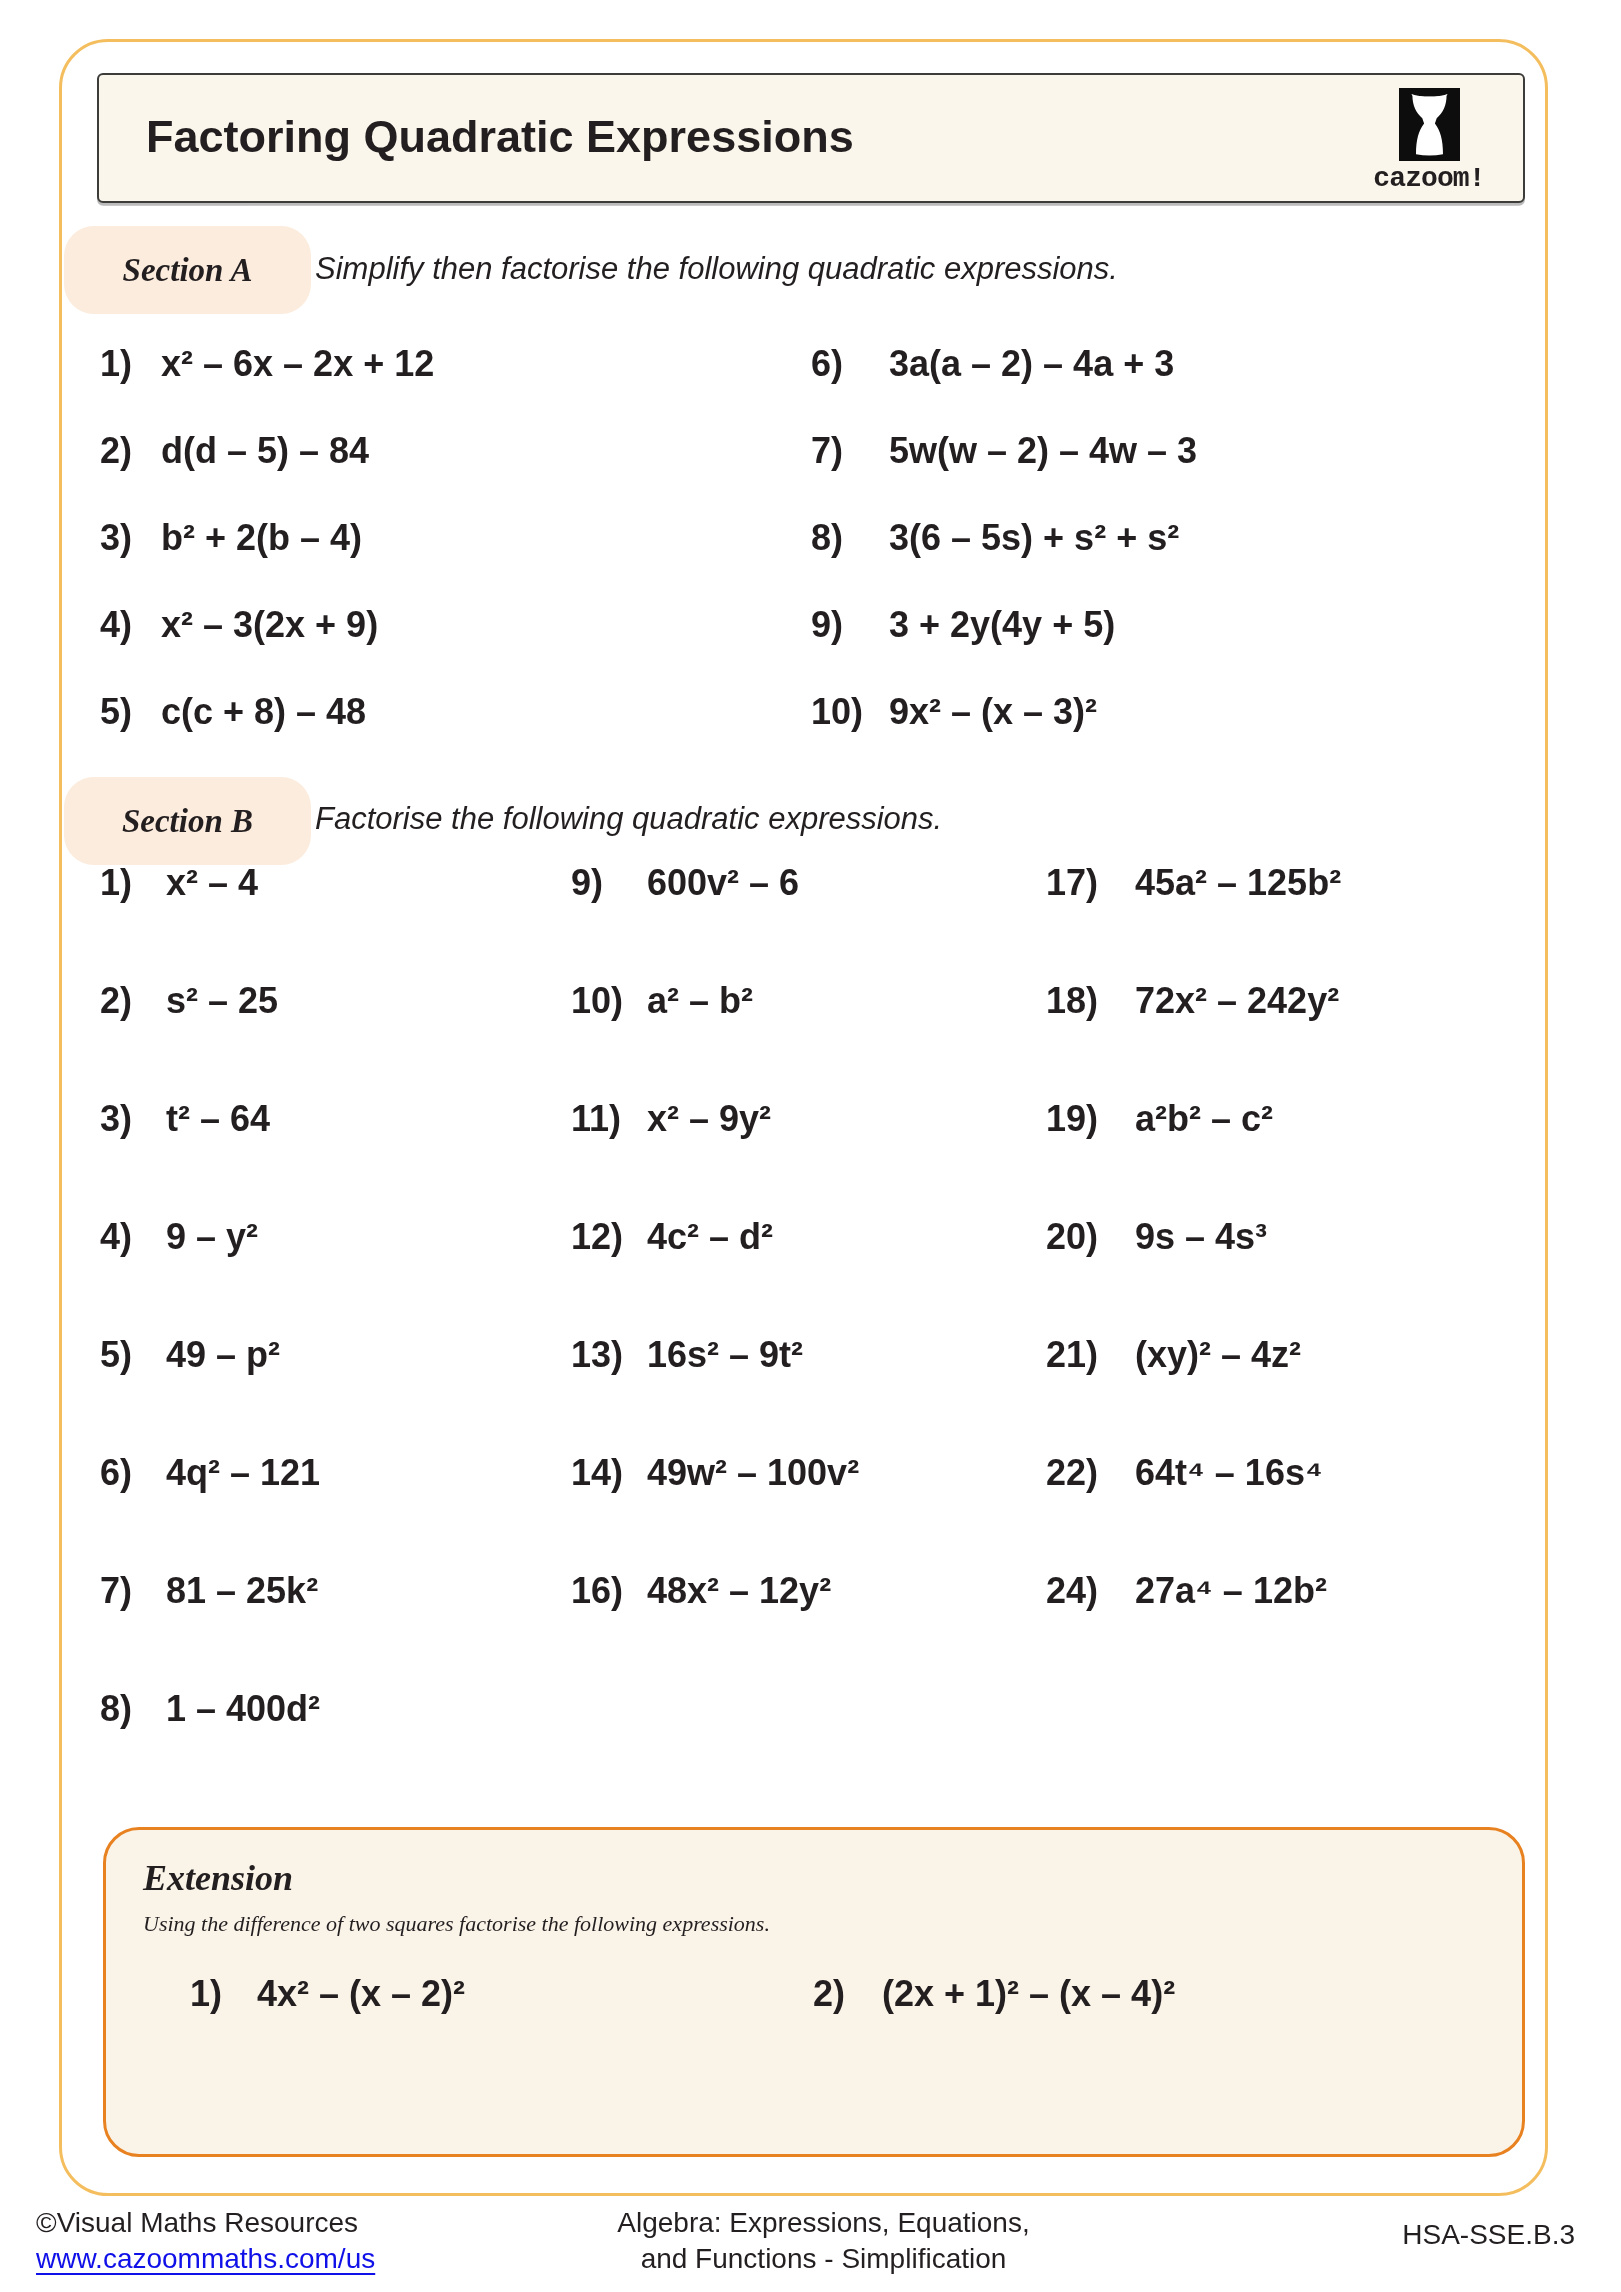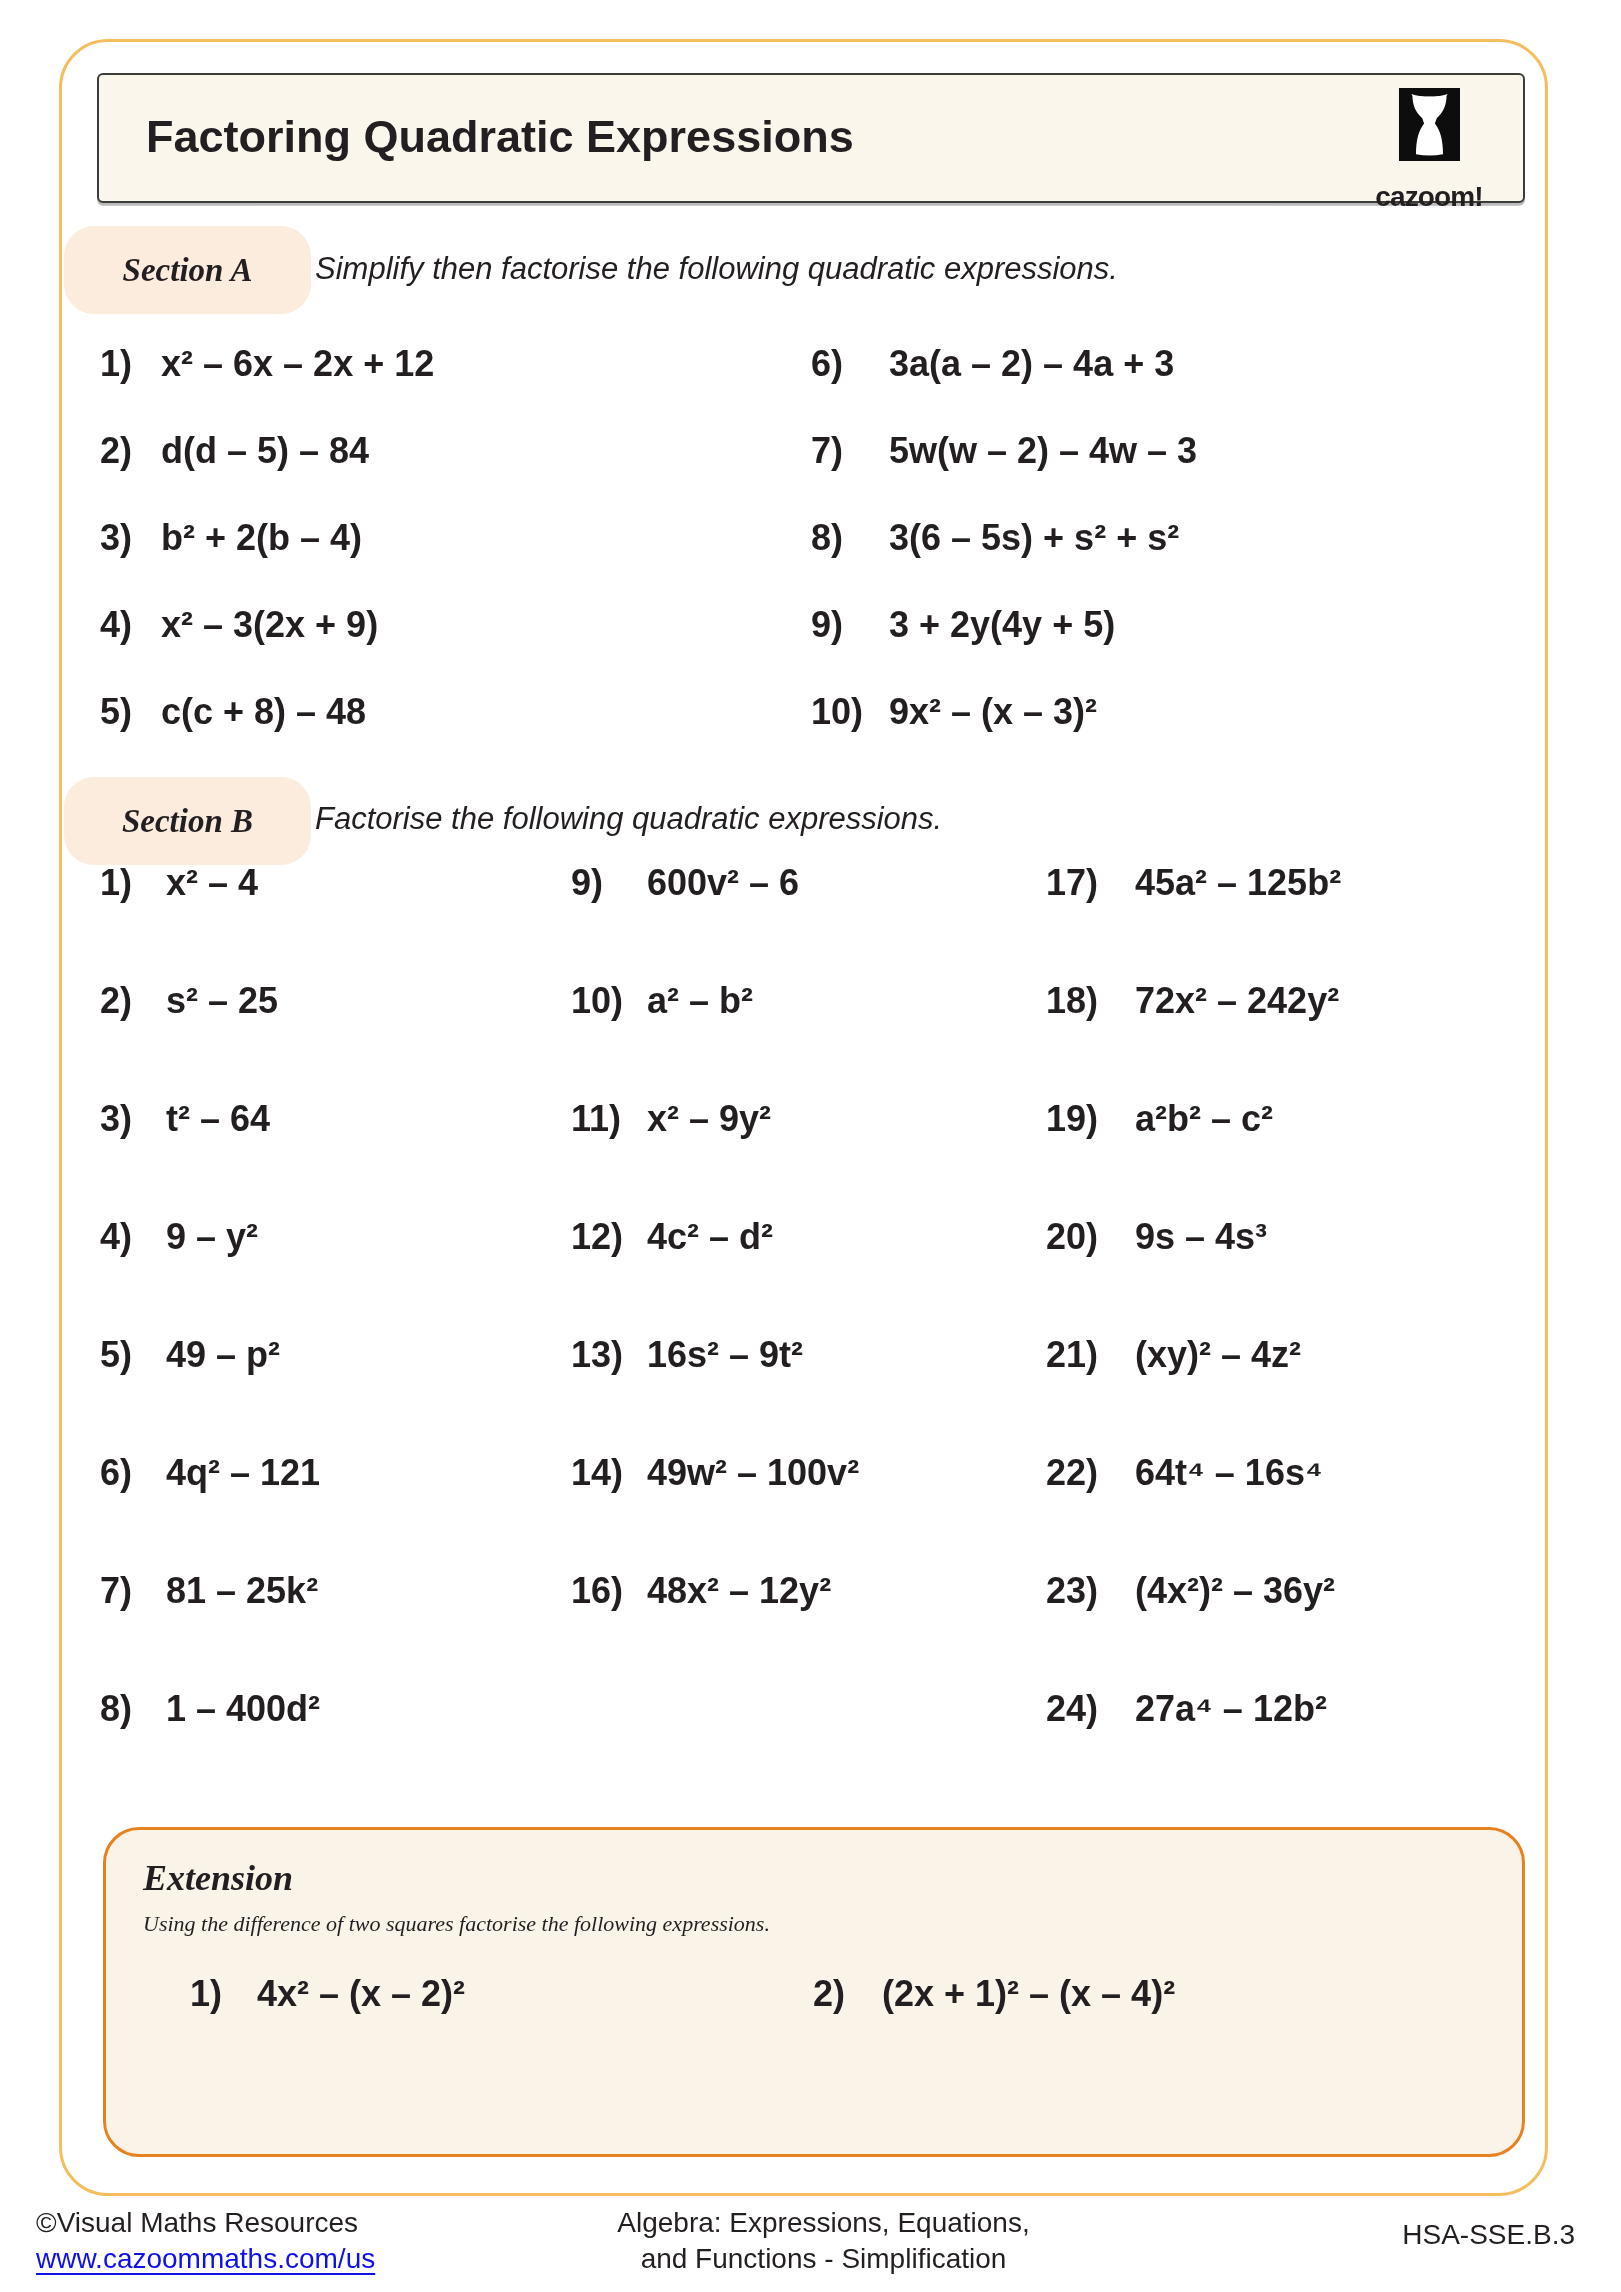--- a/index.html
+++ b/index.html
@@ -7,21 +7,21 @@
     --pill:#fcecdd; --ink:#231f20; --link:#1010e8; --boxline:#3c3c3b;
   }
   *{margin:0;padding:0;box-sizing:border-box}
   html,body{background:#fff}
   body{width:1622px;height:2293px;position:relative;font-family:"Liberation Sans",sans-serif;color:var(--ink)}
   .page-border{position:absolute;left:59px;top:39px;width:1489px;height:2157px;border:3.6px solid var(--amber);border-radius:49px}
   .title-box{position:absolute;left:97px;top:73px;width:1428px;height:130px;background:var(--cream);border:2.7px solid var(--boxline);border-radius:6px;box-shadow:0 2.7px 0 rgba(60,60,59,.35)}
   .title-text{position:absolute;left:47px;top:0;height:124px;display:flex;align-items:center;font-size:45px;font-weight:bold;letter-spacing:0px}
   .logo{position:absolute;right:27px;top:12.5px;width:134px;text-align:center}
   .drum-box{width:61px;height:73px;background:#0d0d0d;margin:0 auto;display:flex;align-items:center;justify-content:center}
-  .logo-word{margin-top:20px;font-family:Liberation Sans, sans-serif;font-weight:bold;font-size:28px;letter-spacing:-0.9px}
+  .logo-word{margin-top:2px;font-family:Liberation Mono, monospace;font-weight:bold;font-size:28px;letter-spacing:-0.9px}
   .pill{position:absolute;left:64px;width:247px;height:88px;background:var(--pill);border-radius:30px;display:flex;align-items:center;justify-content:center;font-family:"Liberation Serif",serif;font-style:italic;font-weight:bold;font-size:33px}
   .pill-a{top:226px}
   .pill-b{top:777px}
   .instr{position:absolute;left:315px;font-family:Liberation Sans, sans-serif;font-style:italic;font-size:31px}
   .instr-a{top:251px}
   .instr-b{top:801px}
   .col{position:absolute}
   .prob{display:flex;align-items:flex-start;font-weight:bold;font-size:36px;line-height:41px}
   .sec-a .prob{height:87px}
   .sec-b .prob{height:118px}
@@ -191,24 +191,20 @@
     </div>
     <div class="prob">
       <span class="pnum">21)</span>
       <span class="pexpr">(xy)² – 4z²</span>
     </div>
     <div class="prob">
       <span class="pnum">22)</span>
       <span class="pexpr">64t⁴ – 16s⁴</span>
     </div>
     <div class="prob">
-      <span class="pnum">23)</span>
-      <span class="pexpr">(4x²)² – 36y²</span>
-    </div>
-    <div class="prob">
       <span class="pnum">24)</span>
       <span class="pexpr">27a⁴ – 12b²</span>
     </div>
   </div>
 
 <div class="ext-box"></div>
 <div class="ext-title">Extension</div>
 <div class="ext-instr">Using the difference of two squares factorise the following expressions.</div>
 <div class="col e-col1">
     <div class="prob">

